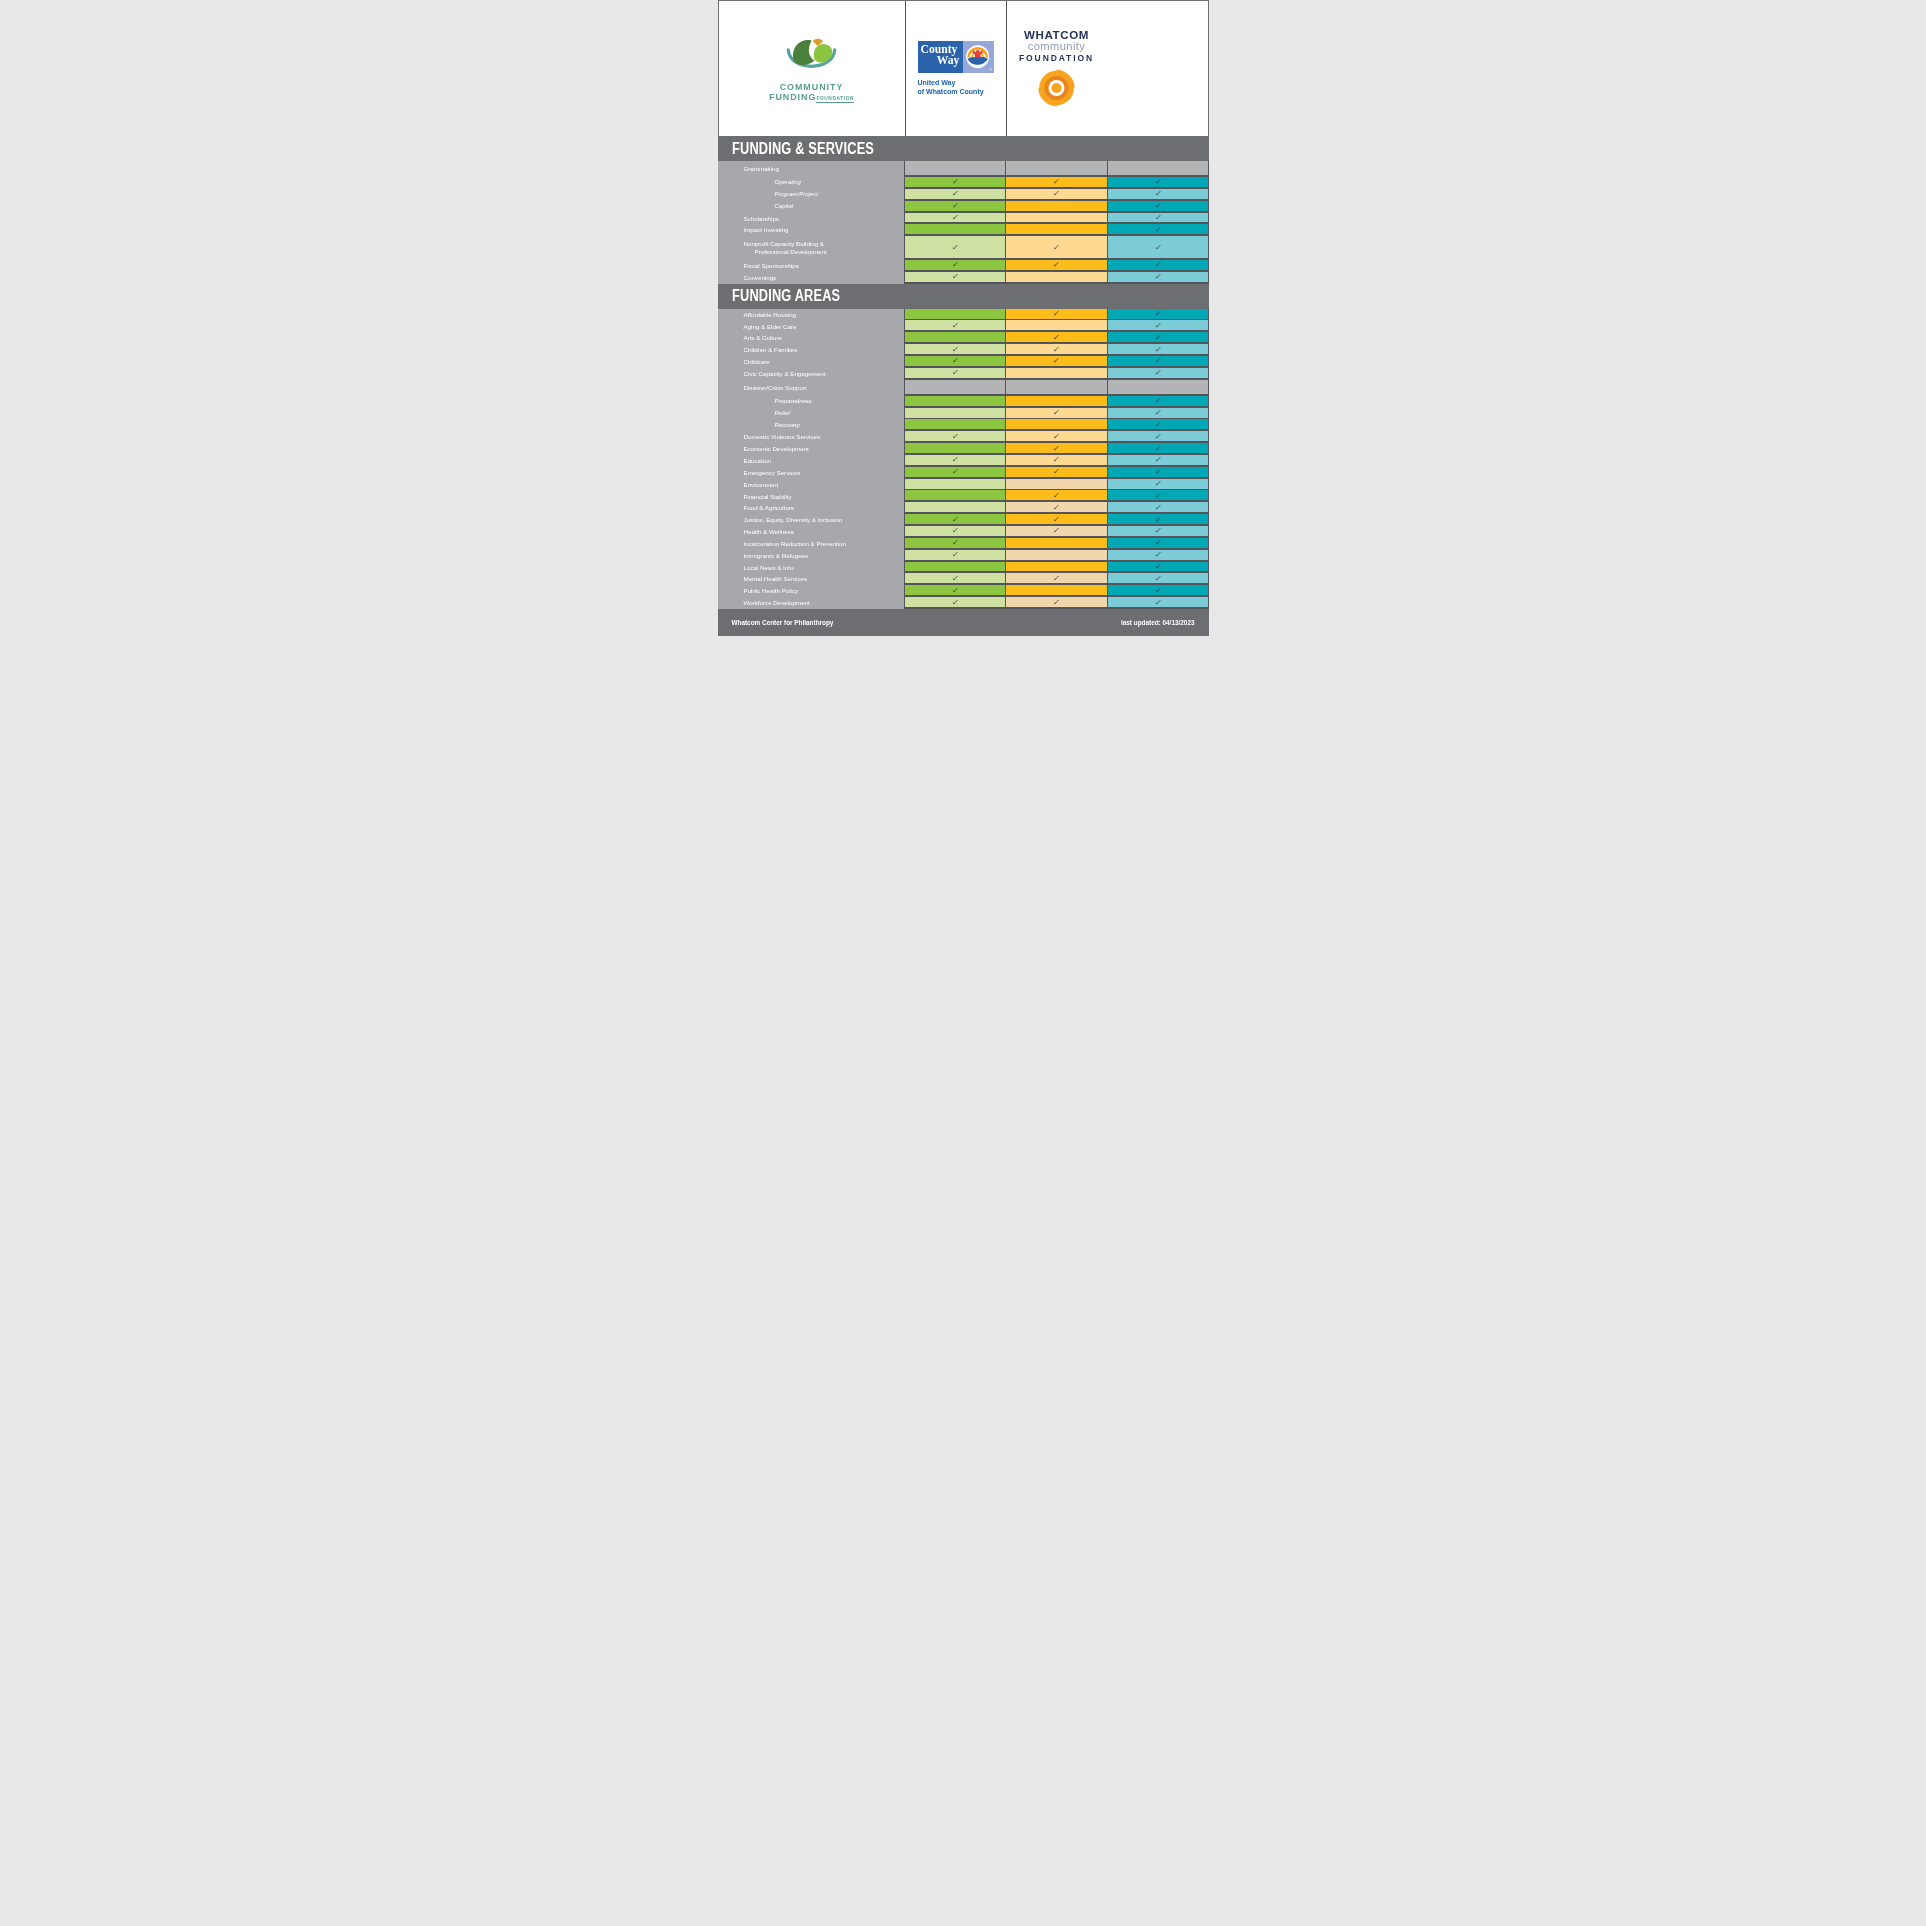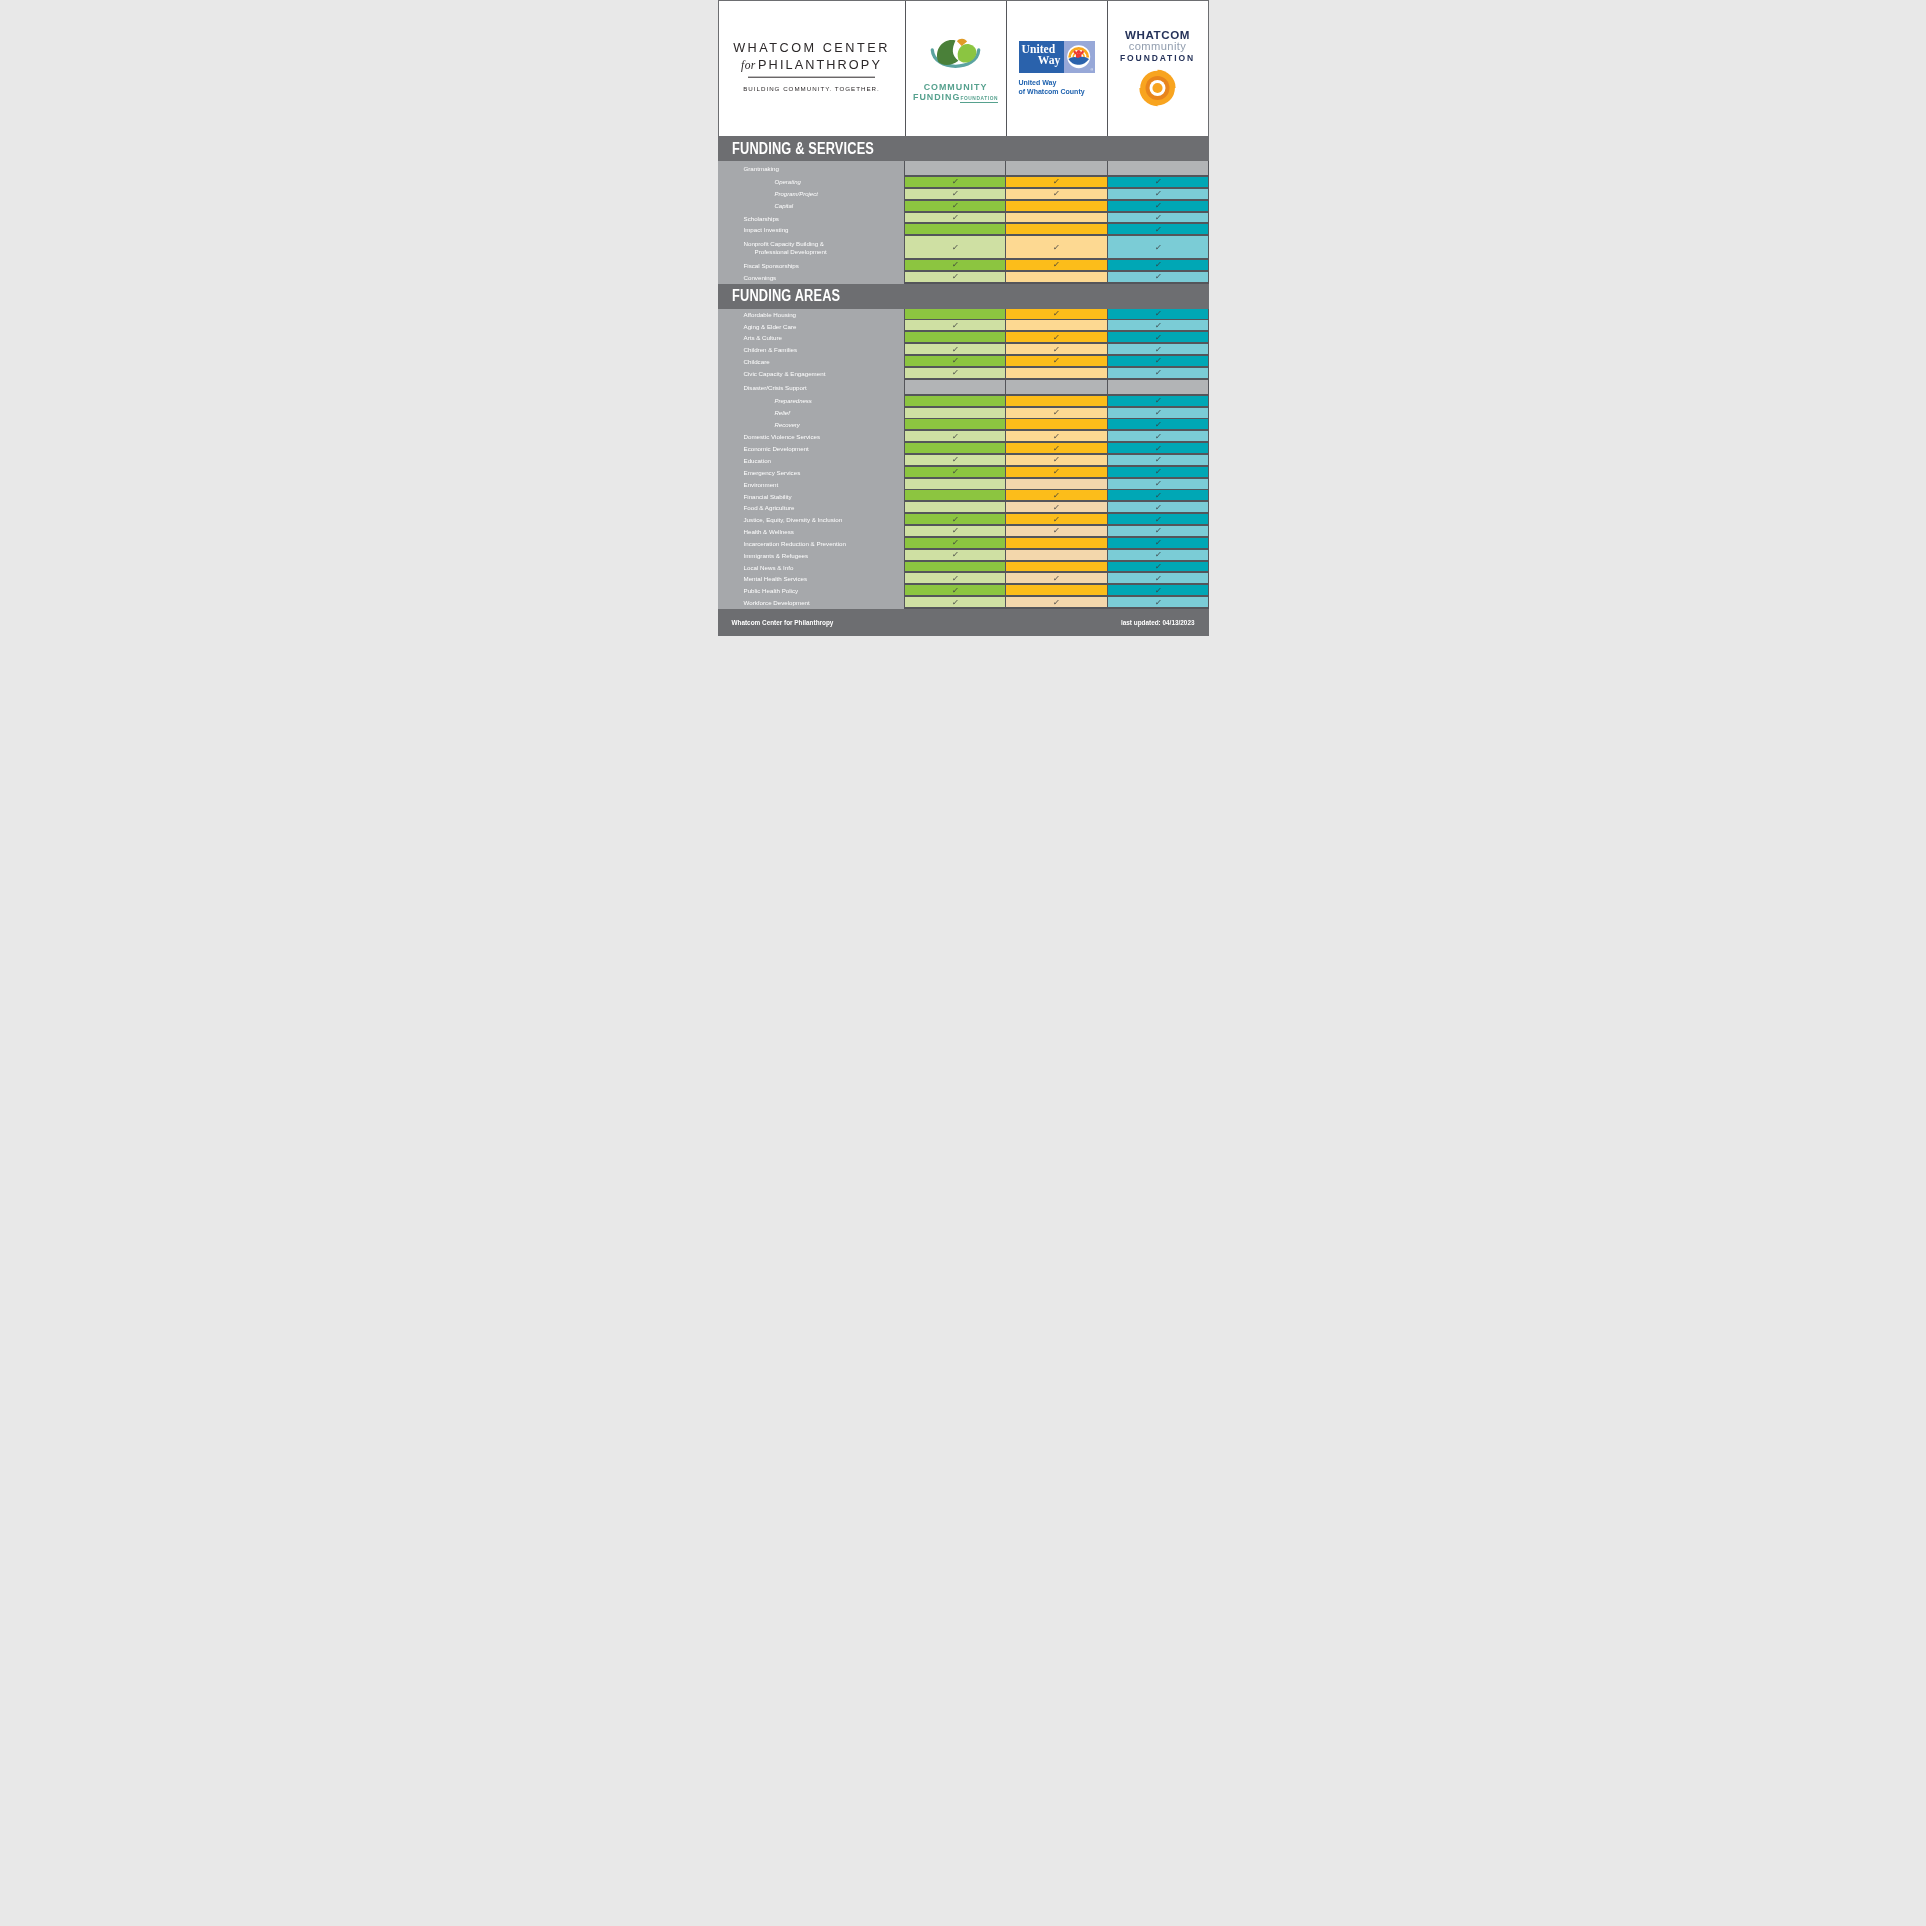--- a/index.html
+++ b/index.html
@@ -59,45 +59,39 @@
   footer{flex:0 0 27px;background:#6d6e71;display:flex;align-items:center;justify-content:space-between;
     padding:0 14px;color:#fff;font-size:6.4px;font-weight:700;}
 </style>
 </head>
 <body>
 
 <div class="page">
 
   <header>
 
-    <div class="col brand">
-      <div class="brand-line1">WHATCOM CENTER</div>
-      <div class="brand-line2"><span class="for">for</span><span>PHILANTHROPY</span></div>
-      <div class="brand-rule"></div>
-      <div class="brand-tag">BUILDING COMMUNITY. TOGETHER.</div>
-    </div>
 
     <div class="col">
       <svg width="59" height="45" viewBox="0 0 160 124">
         <path d="M16,44 C20,104 140,104 144,44" stroke="#5ba3a0" stroke-width="9" fill="none" stroke-linecap="round"></path>
         <path d="M32,76 C20,40 48,10 80,18 C70,40 68,58 88,74 C66,90 42,88 32,76 Z" fill="#4a8039"></path>
         <path d="M88,70 C80,46 96,24 118,28 C140,33 144,56 128,70 C113,83 96,80 88,70 Z" fill="#8bc541"></path>
         <path d="M84,20 A17,17 0 0 1 112,21 L97,33 Z" fill="#e09b26"></path>
       </svg>
       <div class="chf-name">COMMUNITY</div>
       <div class="chf-line2">
         <span class="chf-health">FUNDING</span>
           <span class="chf-found">FOUNDATION</span>
       </div>
     </div>
 
     <div class="col">
       <div class="uw-box">
         <div class="uw-left">
-          <div>United</div>
+          <div>County</div>
           <div class="uw-way">Way</div>
         </div>
         <div class="uw-right">
           <svg width="25.4" height="25.4" viewBox="0 0 64 64">
             <circle cx="32" cy="32" r="29" fill="#ffffff"></circle>
             <path d="M9,34 a23,23 0 0 1 46,0" fill="none" stroke="#f9a61b" stroke-width="7"></path>
             <path d="M18,34 a14,14 0 0 1 28,0" fill="none" stroke="#f9a61b" stroke-width="4"></path>
             <circle cx="32" cy="20" r="5" fill="#ee3a35"></circle>
             <path d="M25,27 L18,20 L22,16 L29,24 L35,24 L42,16 L46,20 L39,27 L39,36 L25,36 Z" fill="#ee3a35"></path>
             <path d="M6,38 Q18,30 30,35 Q44,28 58,38 Q46,54 32,52 Q16,54 6,38 Z" fill="#2a62ac"></path>

